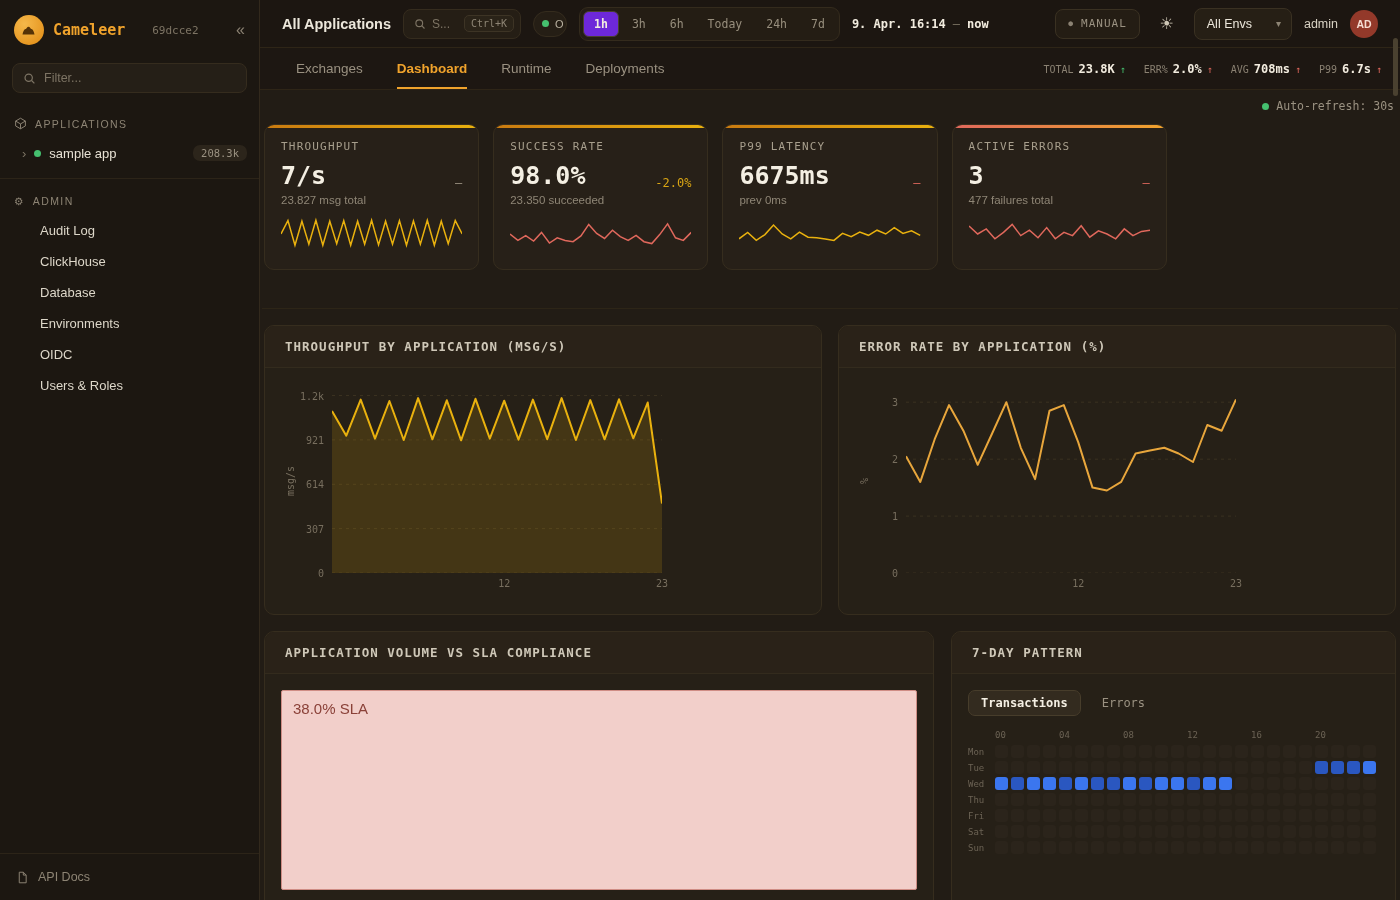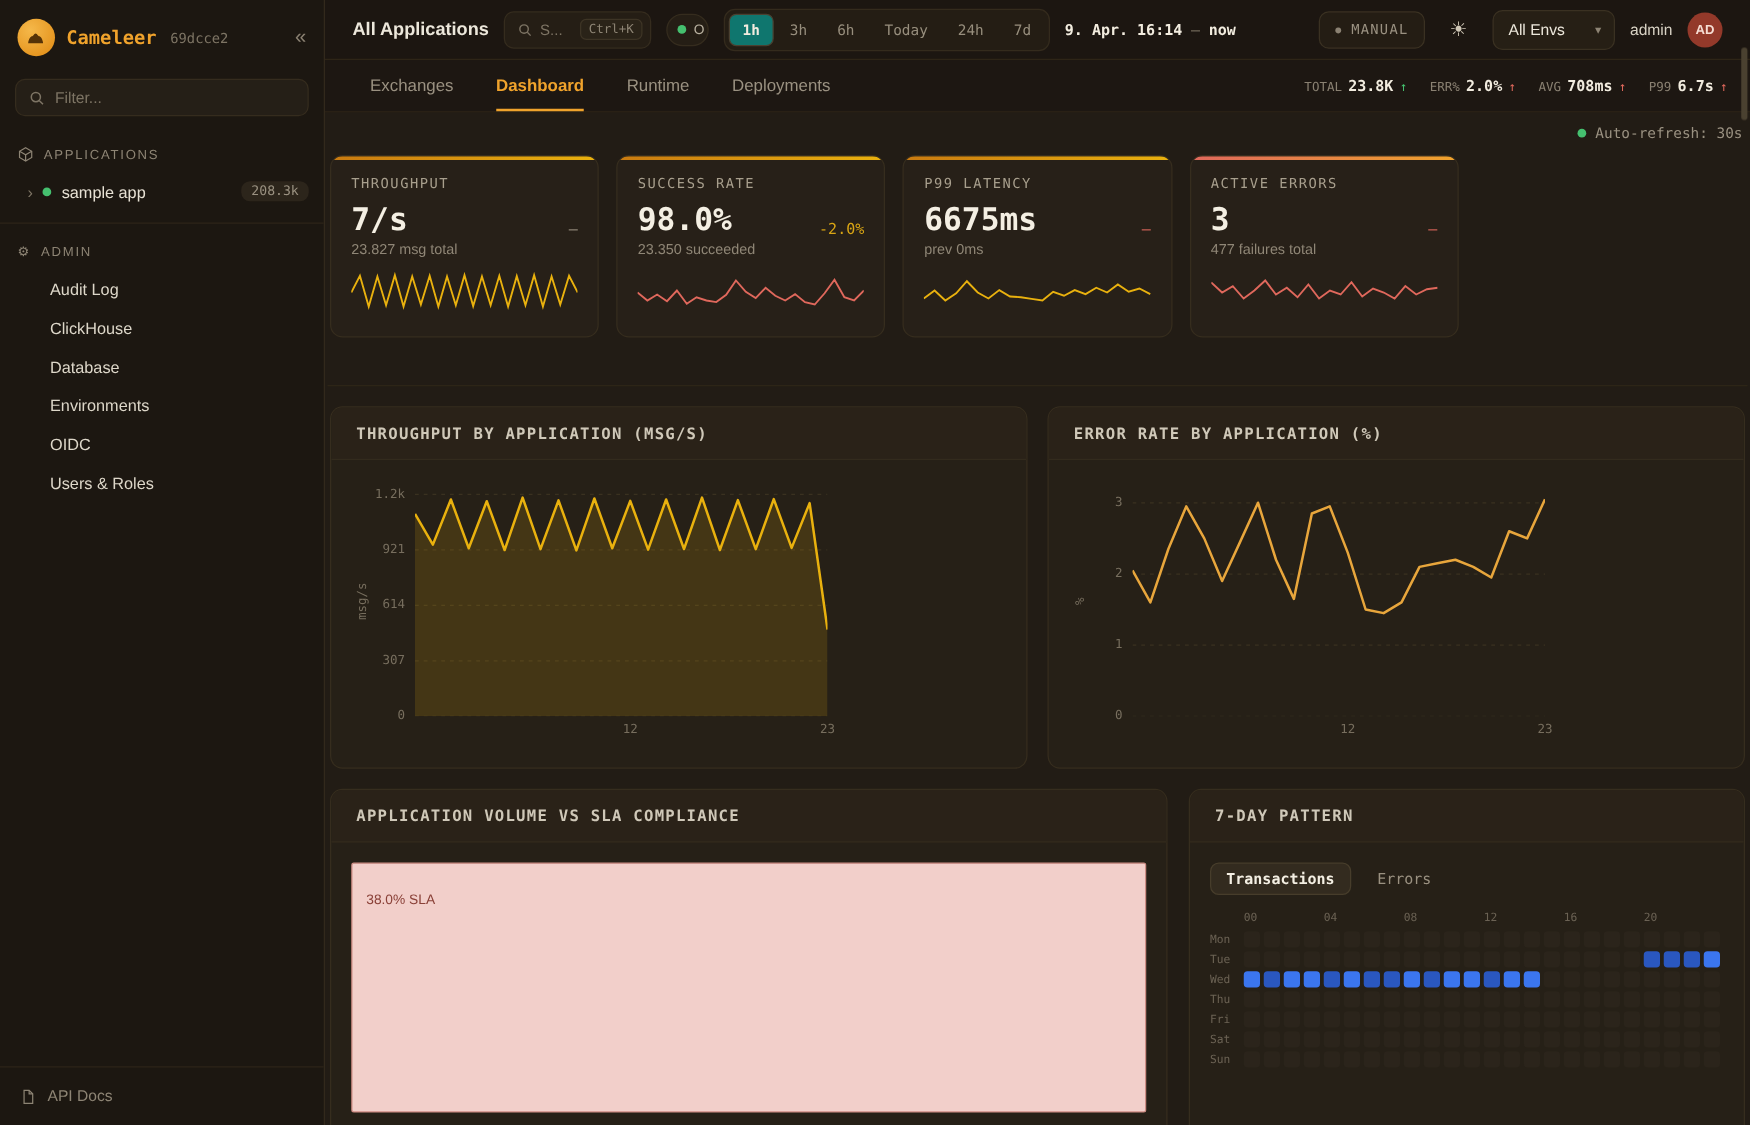--- a/index.html
+++ b/index.html
@@ -6,21 +6,21 @@
   html,body{width:1400px;height:900px;overflow:hidden}
   body{background:#211b14;color:#ece7db;font-family:"Liberation Sans",sans-serif;font-size:13px;display:flex}
   button{font-family:inherit}
   svg{display:block}
 
   
   .sidebar{width:260px;min-width:260px;height:100%;background:#1c1711;border-right:1px solid #32291c;display:flex;flex-direction:column}
   .sb-header{display:flex;align-items:center;gap:9px;padding:15px 14px 10px}
   .logo-badge{width:30px;height:30px;border-radius:50%;background:radial-gradient(circle at 35% 30%,#f5b84a,#e08a12);display:flex;align-items:center;justify-content:center;flex:none}
   .logo-name{color:#f0a32c;font-weight:bold;font-size:15px;font-family:"DejaVu Sans Mono","Liberation Mono",monospace}
-  .logo-ver{color:#7d7464;font-size:11px;margin-left:2px;font-family:"DejaVu Sans Mono","Liberation Mono",monospace}
+  .logo-ver{color:#7d7464;font-size:11px;margin-left:18px;font-family:"DejaVu Sans Mono","Liberation Mono",monospace}
   .collapse-btn{margin-left:auto;color:#8a8172;font-size:16px;background:none;border:none;cursor:pointer;line-height:1}
   .sb-filter{margin:8px 12px 14px;display:flex;align-items:center;gap:8px;background:#251f17;border:1px solid #352c1e;border-radius:8px;padding:7px 10px;color:#7d7464}
   .sb-filter input{background:none;border:none;outline:none;color:#ece7db;font-size:12.5px;width:100%}
   .sb-filter input::placeholder{color:#7d7464}
   .sb-section-header{display:flex;align-items:center;gap:8px;padding:10px 14px 8px;color:#8d8474;font-size:10.5px;font-weight:normal;letter-spacing:1.4px}
   .sb-app-row{display:flex;align-items:center;gap:8px;padding:7px 12px 7px 22px;cursor:pointer}
   .chev{color:#7d7464;font-size:13px}
   .green-dot{width:7px;height:7px;border-radius:50%;background:#45c06f;display:inline-block;flex:none}
   .sb-app-label{font-size:13px;color:#e7e1d4}
   .sb-badge{margin-left:auto;background:#2c251b;border-radius:7px;padding:2px 8px;font-size:10.5px;color:#9a9181;font-family:"DejaVu Sans Mono","Liberation Mono",monospace}
@@ -31,21 +31,21 @@
   
   .main{flex:1;display:flex;flex-direction:column;min-width:0}
   .topbar{height:48px;background:#1c1611;border-bottom:1px solid #2e2517;display:flex;align-items:center;gap:12px;padding:11px 22px;flex:none}
   .tb-title{font-size:14.5px;font-weight:bold;white-space:nowrap}
   .tb-search{display:flex;align-items:center;gap:6px;background:#251e15;border:1px solid #352c1e;border-radius:8px;height:30px;padding:0 6px 0 10px;color:#7d7464;width:118px;flex:none;cursor:text}
   .tb-search .stext{font-size:12px;overflow:hidden;white-space:nowrap;flex:1}
   .kbd{border:1px solid #3d3425;border-radius:5px;padding:2px 6px;font-size:10px;color:#8d8474;background:#2a2318;font-family:"DejaVu Sans Mono","Liberation Mono",monospace;white-space:nowrap}
   .status-pill{display:flex;align-items:center;gap:6px;border:1px solid #352c1e;background:#251e15;border-radius:999px;height:26px;padding:0 8px;font-size:11px;color:#b9b1a0;width:34px;overflow:hidden;flex:none}
   .tr-group{display:flex;align-items:center;background:#241d14;border:1px solid #342b1d;border-radius:9px;padding:3px;gap:2px;flex:none}
   .tr-btn{font-family:"DejaVu Sans Mono","Liberation Mono",monospace;font-size:11.5px;color:#978e7d;background:none;border:1px solid transparent;border-radius:6px;height:26px;padding:0 10px;cursor:pointer}
-  .tr-btn.active{background:#0f766e;border-color:#4a4030;color:#f2ecdf;font-weight:bold}
+  .tr-btn.active{background:#6d28d9;border-color:#4a4030;color:#f2ecdf;font-weight:bold}
   .tb-date{font-family:"DejaVu Sans Mono","Liberation Mono",monospace;font-size:12px;font-weight:bold;color:#f2ecdf;display:flex;gap:7px;align-items:center;white-space:nowrap;cursor:pointer}
   .tb-date .sep{color:#7d7464;font-weight:normal}
   .manual-btn{margin-left:auto;display:flex;align-items:center;gap:7px;border:1px solid #3a3122;background:#241d14;color:#9a9181;border-radius:8px;height:30px;padding:0 12px;font-family:"DejaVu Sans Mono","Liberation Mono",monospace;font-size:11px;letter-spacing:1px;cursor:pointer;white-space:nowrap}
   .manual-btn .mdot{font-size:8px;color:#8a8172}
   .theme-btn{width:30px;height:30px;border:none;background:none;color:#cfc7b6;font-size:16px;cursor:pointer;flex:none}
   .env-select{display:flex;align-items:center;gap:24px;border:1px solid #3a3122;background:#261f15;border-radius:8px;height:32px;padding:0 10px 0 12px;font-size:12.5px;color:#ece7db;cursor:pointer;flex:none}
   .env-select .dd{color:#8d8474;font-size:10px}
   .user-name{color:#d8d2c4;font-size:12.5px;white-space:nowrap}
   .avatar{width:28px;height:28px;border-radius:50%;background:#93392a;color:#f6ddd3;font-size:10.5px;font-weight:bold;display:flex;align-items:center;justify-content:center;flex:none;cursor:pointer}
 
@@ -85,21 +85,21 @@
   .plotwrap{position:relative}
   .grid-line{stroke:#3a3120;stroke-dasharray:3 4;stroke-width:1}
   .xticks{position:relative;height:16px;font-family:"DejaVu Sans Mono","Liberation Mono",monospace;font-size:10px;color:#776e5e;margin-top:5px}
   .xtick{position:absolute;transform:translateX(-50%)}
 
   .bottom-grid{display:grid;grid-template-columns:670px 1fr;gap:17px;margin-top:16px;padding:0 2px}
   .panel-card{background:#262017;border:1px solid #362d1e;border-radius:10px;height:520px;overflow:hidden}
   .tm-body{padding:16px}
   .tm-rect{height:200px;border:1px solid #cf8d85;background:#f2cfca;border-radius:2px;padding:9px 11px;cursor:pointer}
   .tm-name{font-size:12px;font-weight:bold;color:#6d2019}
-  .tm-sla{font-size:11px;color:#8a4138;margin-top:14px}
+  .tm-sla{font-size:15px;color:#8a4138;margin-top:0}
   .pt-body{padding:16px}
   .pt-tabs{display:flex;gap:8px;margin-bottom:13px}
   .pt-tab{font-family:"DejaVu Sans Mono","Liberation Mono",monospace;font-size:12px;color:#9a9181;background:none;border:1px solid transparent;border-radius:7px;padding:5px 12px;cursor:pointer}
   .pt-tab.active{background:#332b1f;border-color:#473d2b;color:#f4efe3;font-weight:bold}
   .heatmap{display:grid;grid-template-columns:24px repeat(24,13px);grid-auto-rows:13px;gap:3px}
   .hm-hour{font-family:"DejaVu Sans Mono","Liberation Mono",monospace;font-size:9px;color:#6b6254;white-space:nowrap;overflow:visible;line-height:13px}
   .hm-day{font-family:"DejaVu Sans Mono","Liberation Mono",monospace;font-size:9px;color:#6b6254;display:flex;align-items:center}
   .hm-cell{width:13px;height:13px;border-radius:3px}
   .scroll-thumb{position:fixed;right:2px;top:38px;width:5px;height:58px;background:#4a4130;border-radius:3px}
 </style>

